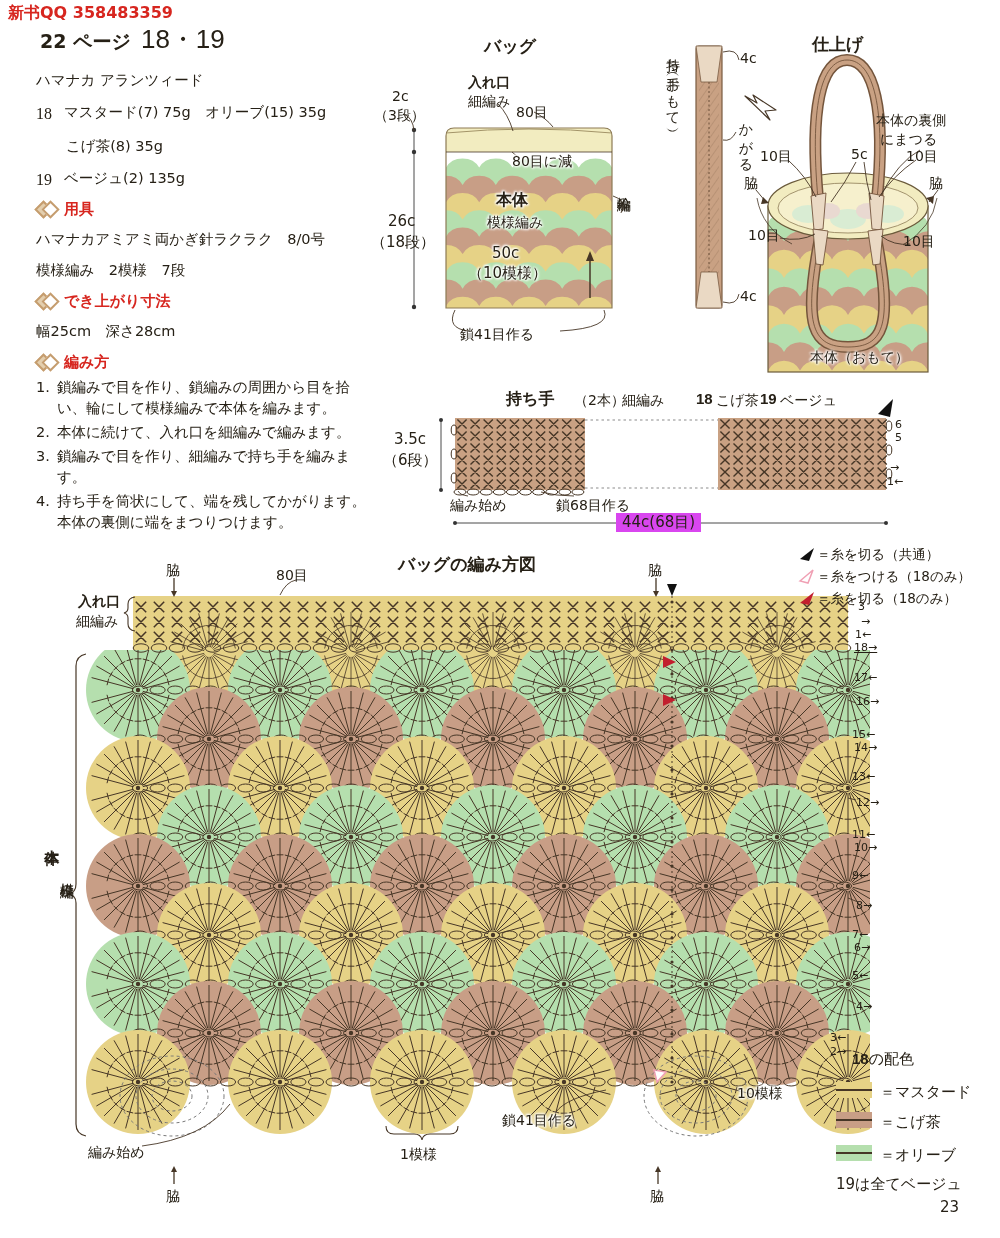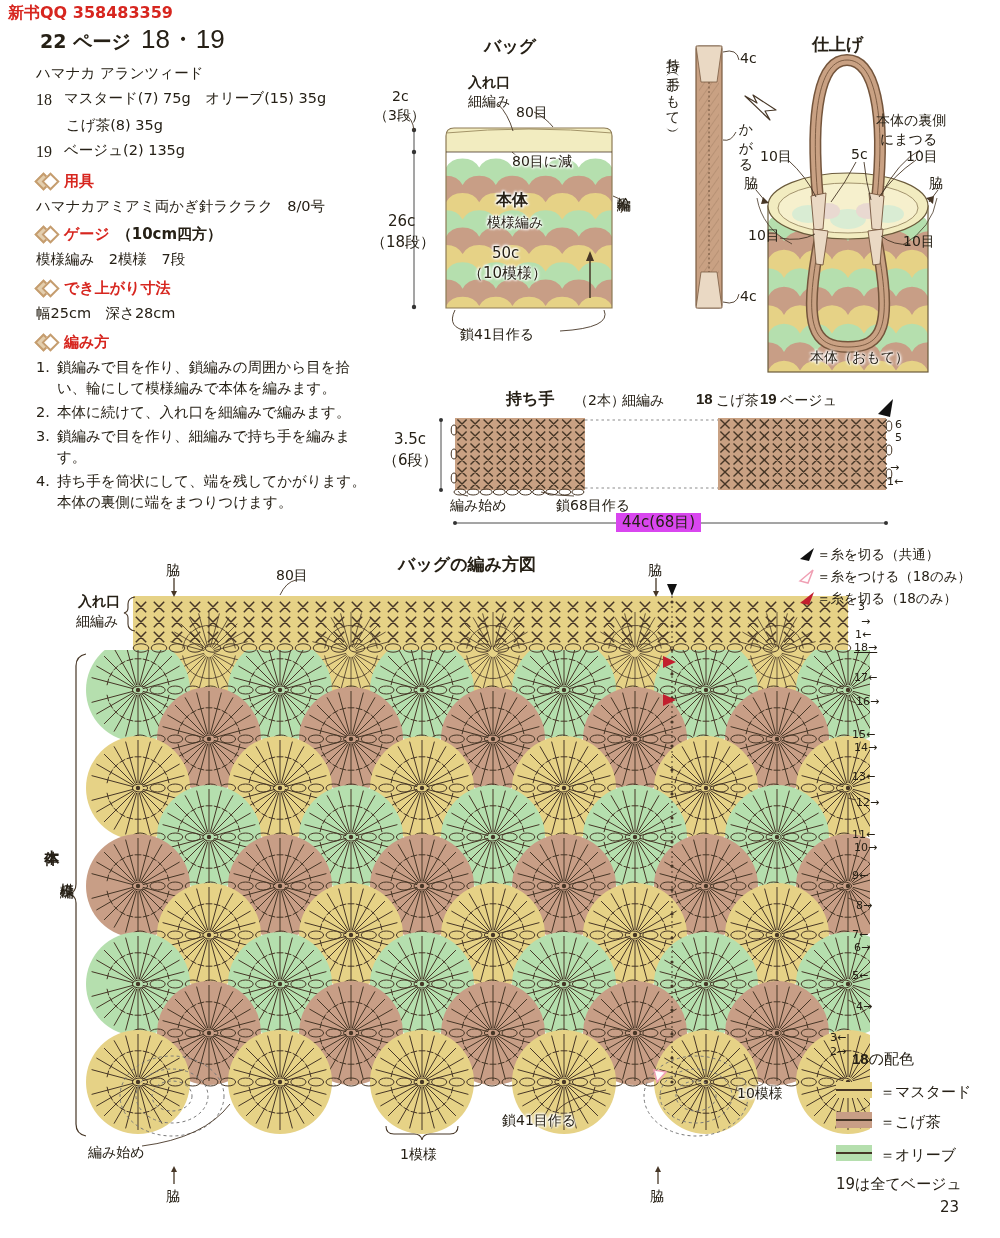--- a/index.html
+++ b/index.html
@@ -13,21 +13,21 @@
   .halo{text-shadow:0 0 3px #fff,0 0 3px #fff,1px 1px 2px #fff,-1px -1px 2px #fff,0 0 4px #fff}
   .mk{position:absolute;font-size:11px;color:#262016;white-space:nowrap}
   #qq{position:absolute;left:8px;top:3px;font-size:16px;font-weight:bold;color:#d7261f}
   #pagetitle{position:absolute;left:40px;top:22px;display:flex;align-items:baseline;gap:10px}
   #info{position:absolute;left:36px;top:60px;width:340px;font-size:14.5px}
   .hdr{display:flex;align-items:center;gap:7px;color:#d7261f;font-weight:bold;font-size:15px;margin:8px 0 5px}
   .diam{display:inline-block;width:21px;height:15px;position:relative;flex:none}
   .diam i{position:absolute;width:9px;height:9px;border:2px solid #c59d6f;transform:rotate(45deg);top:1px}
   .diam i.f1{left:1px;background:#e4cfae}
   .diam i.f2{left:8px;background:#fff}
-  .line{line-height:1.5;margin:3px 0}
+  .line{line-height:1.5;margin:10px 0}
   .yrow{display:flex;gap:12px;line-height:1.5;margin:2px 0}
   .yrow .no{font-family:"Liberation Serif","DejaVu Serif",serif;font-size:16px;flex:none}
   .indent{padding-left:30px}
   .step{display:flex;line-height:1.45;margin:3px 0}
   .step .sno{width:21px;flex:none}
   .swatch{position:absolute;width:36px;height:16px}
   .swatch .mid{height:1.6px;background:#463626;margin-top:7px}
   .keyrow{position:absolute;font-size:13.5px;white-space:nowrap}
 </style>
 </head>
@@ -805,28 +805,20 @@
     <span>ベージュ(2) 135g</span>
   </div>
   <div class="hdr">
     <span class="diam">
         <i class="f1"></i>
         <i class="f2"></i>
       </span>
     <span>用具</span>
   </div>
   <div class="line">ハマナカアミアミ両かぎ針ラクラク　8/0号</div>
-  <div class="hdr">
-    <span class="diam">
-        <i class="f1"></i>
-        <i class="f2"></i>
-      </span>
-    <span>ゲージ</span>
-    <span style="color:#262016">（10cm四方）</span>
-  </div>
   <div class="line">模様編み　2模様　7段</div>
   <div class="hdr">
     <span class="diam">
         <i class="f1"></i>
         <i class="f2"></i>
       </span>
     <span>でき上がり寸法</span>
   </div>
   <div class="line">幅25cm　深さ28cm</div>
   <div class="hdr">

